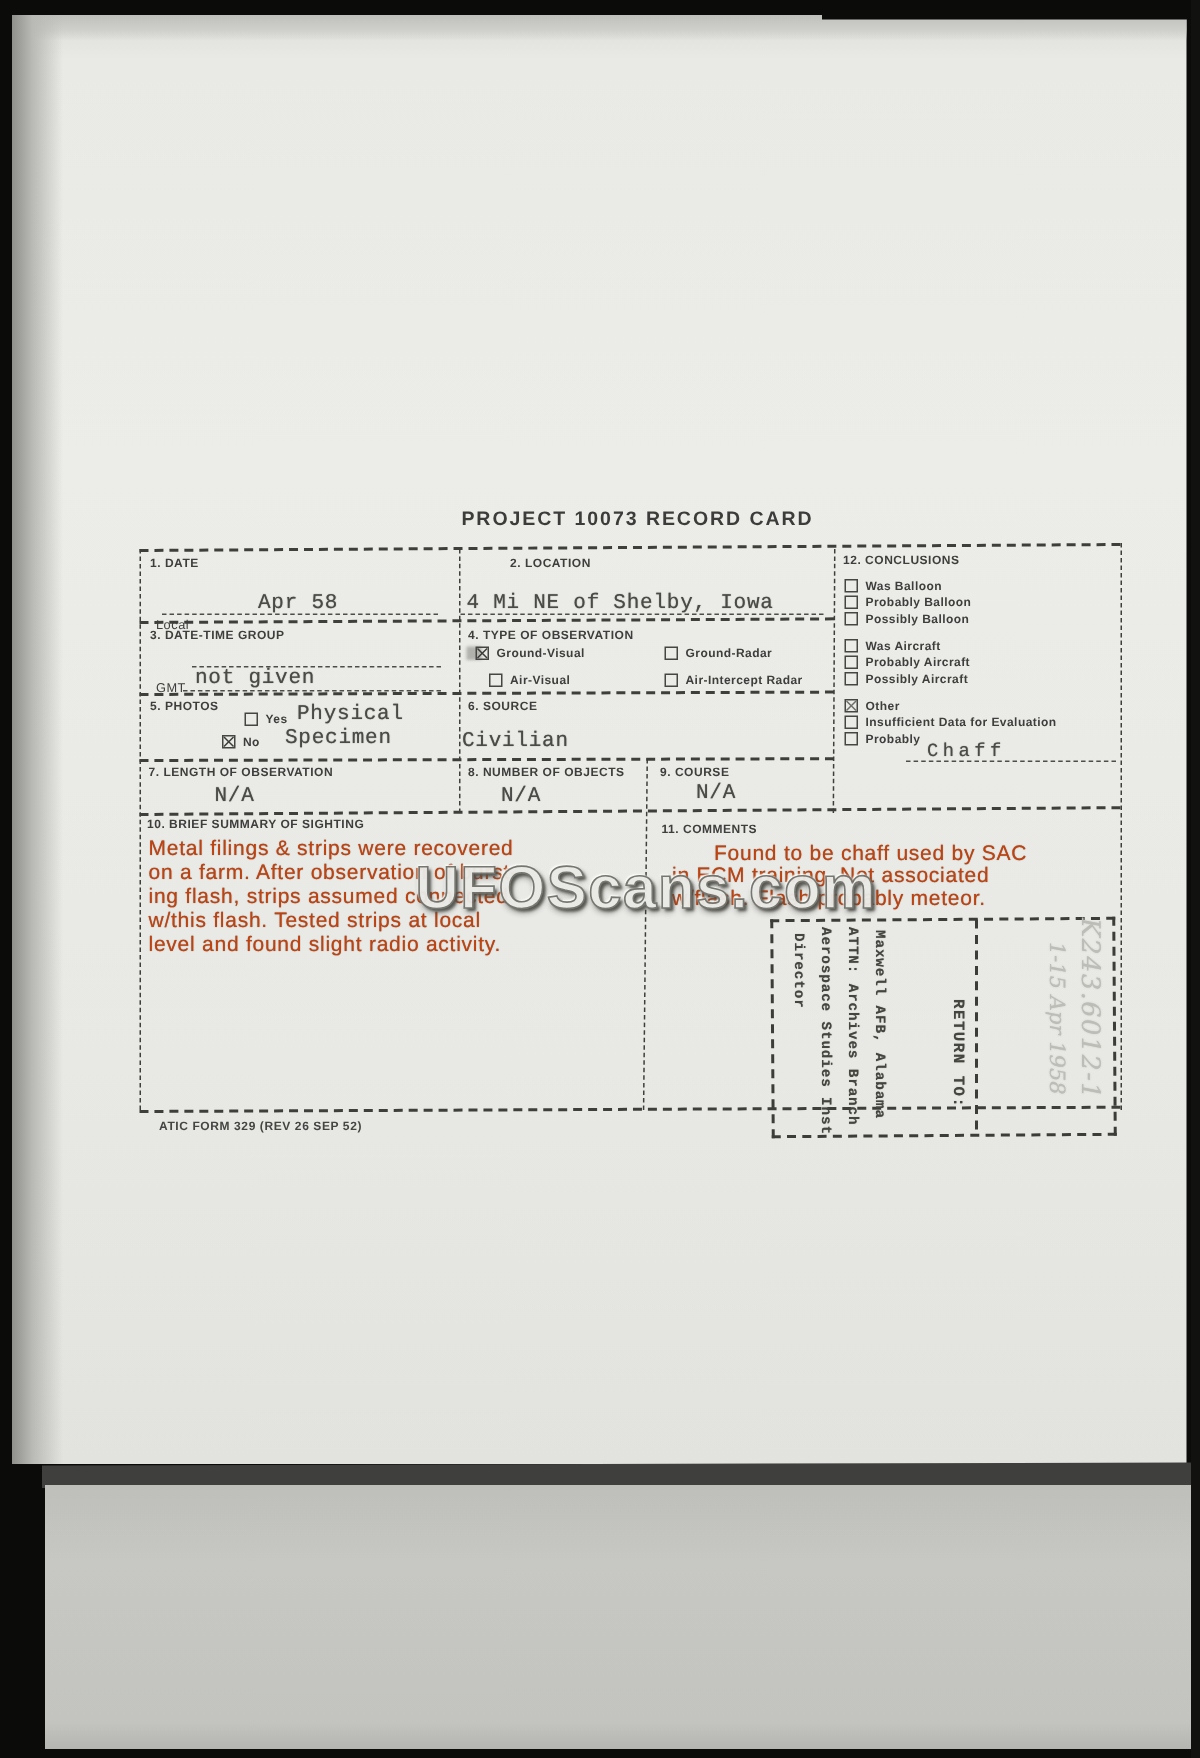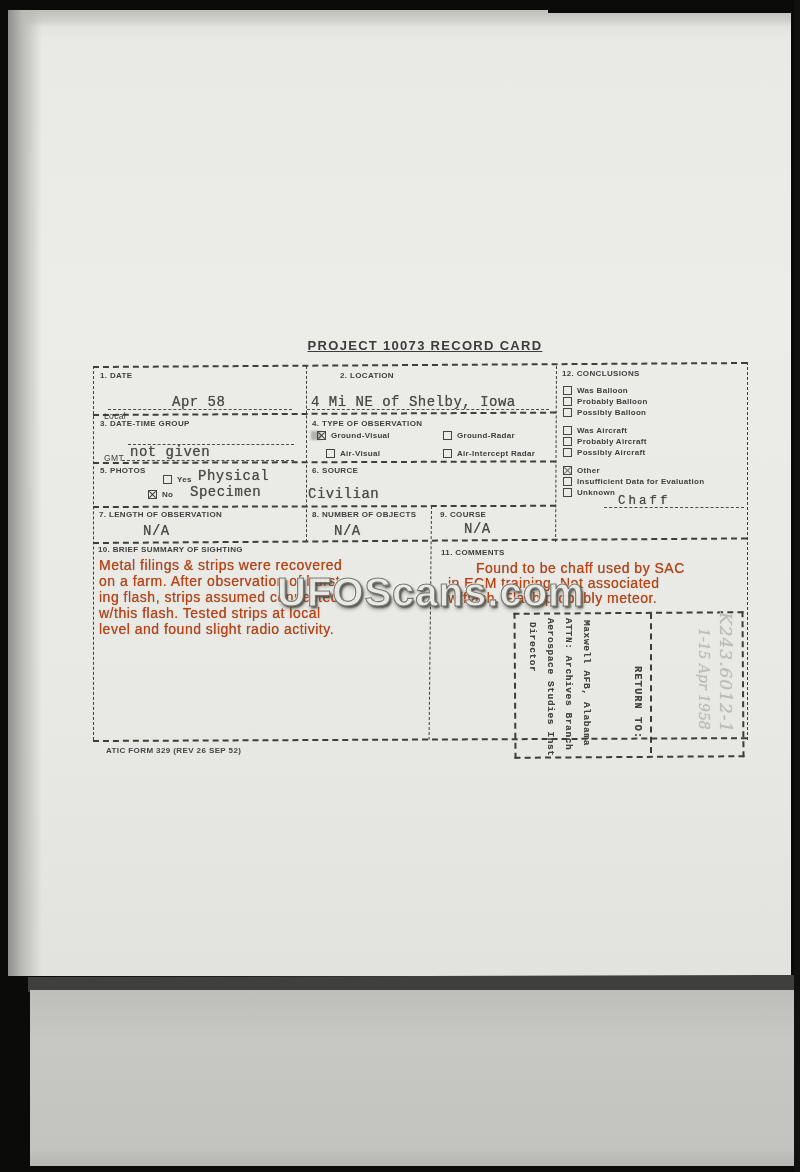--- a/index.html
+++ b/index.html
@@ -19,21 +19,21 @@
   .tr-black{position:absolute;left:548px;top:0;width:252px;height:13px;background:#0b0b0a;}
   .right-edge{position:absolute;right:0;top:0;width:6px;height:1172px;background:#111110;}
 
   
   .lbl{position:absolute;font-weight:bold;font-size:8px;letter-spacing:.35px;color:#3e3e3c;white-space:nowrap;}
   .typed{position:absolute;font-family:"Liberation Mono","DejaVu Sans Mono",monospace;
     font-size:14px;letter-spacing:.5px;color:#4a4a47;white-space:nowrap;
     text-shadow:0 0 .7px rgba(70,70,66,.75);}
   .typed.sm{font-size:12.5px;}
   .title{position:absolute;left:300px;top:338px;width:250px;text-align:center;
-    font-weight:bold;font-size:13px;letter-spacing:1.3px;color:#3c3c3a;text-decoration:underline;}
+    font-weight:bold;font-size:13px;letter-spacing:1.3px;color:#3c3c3a;}
   .footer-id{position:absolute;left:106px;top:746px;font-weight:bold;font-size:8px;
     letter-spacing:.4px;color:#454543;}
 
   
   .hl{position:absolute;height:0;border-top:2px dashed #3e3e3b;}
   .vl{position:absolute;width:0;border-left:1.7px dashed #3e3e3b;}
 
   
   .ul{position:absolute;height:0;border-top:1.3px dashed #4c4c49;}
 
@@ -193,21 +193,21 @@
       <div class="opt">
           <span class="cb light checked"></span>
           <span class="txt">Other</span>
         </div>
       <div class="opt">
           <span class="cb"></span>
           <span class="txt">Insufficient Data for Evaluation</span>
         </div>
       <div class="opt">
           <span class="cb"></span>
-          <span class="txt">Unknown</span>
+          <span class="txt">Probably</span>
         </div>
     </div>
   </div>
   <div class="typed sm" style="left:618px;top:494px;letter-spacing:3px;">Chaff</div>
   <div class="ul" style="left:604px;top:507px;width:140px;"></div>
 
   <div class="lbl" style="left:98px;top:545px;">10. BRIEF SUMMARY OF SIGHTING</div>
   <div class="mono-line" style="left:99px;top:557px;">Metal filings &amp; strips were recovered</div>
   <div class="mono-line" style="left:99px;top:573px;">on a farm. After observation of burst-</div>
   <div class="mono-line" style="left:99px;top:589px;">ing flash, strips assumed connected</div>

